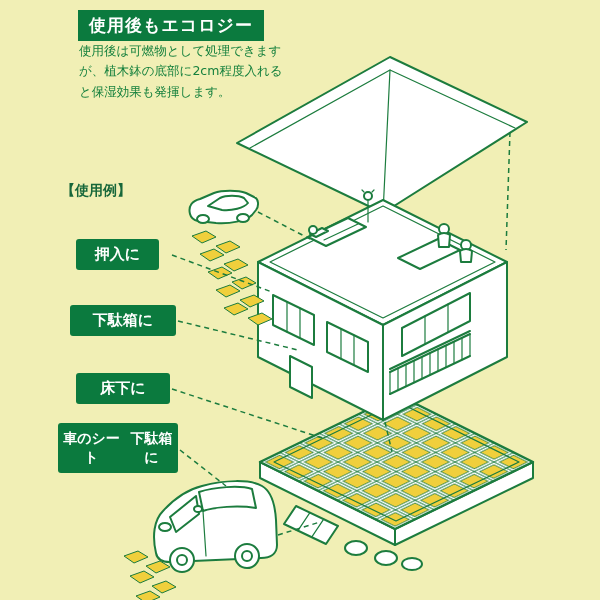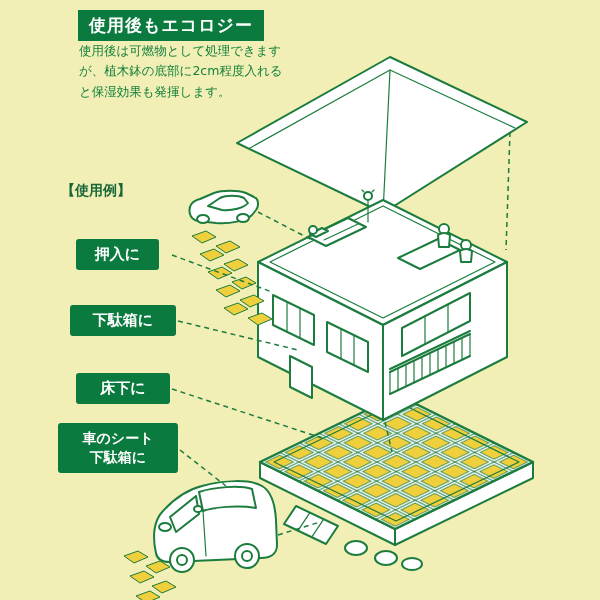--- a/index.html
+++ b/index.html
@@ -9,21 +9,21 @@
   .header-box{position:absolute;left:78px;top:10px;background:#0b7a3e;color:#fff;
               font-weight:bold;font-size:17px;padding:4px 11px;letter-spacing:1px;}
   .desc{position:absolute;left:79px;top:41px;width:210px;margin:0;
         font-size:12.5px;line-height:1.62;color:#15803d;}
   .section-label{position:absolute;left:61px;top:182px;font-size:14px;font-weight:bold;color:#17673a;}
   .tag{position:absolute;background:#0b7a3e;color:#fff;font-weight:bold;border-radius:3px;
        display:flex;align-items:center;justify-content:center;text-align:center;}
   #tag-0{left:76px;top:239px;width:83px;height:31px;font-size:15px;}
   #tag-1{left:70px;top:305px;width:106px;height:31px;font-size:15px;}
   #tag-2{left:76px;top:373px;width:94px;height:31px;font-size:15px;}
-  #tag-3{left:58px;top:423px;width:120px;height:50px;font-size:14px;line-height:1.35;flex-direction:column;}
+  #tag-3{left:58px;top:423px;width:120px;height:50px;font-size:14px;line-height:1.35;flex-direction:row;}
   
   .fw{fill:#fff;stroke:#1c7c3e;stroke-width:2;stroke-linejoin:round;}
   .ln{fill:none;stroke:#1c7c3e;stroke-width:2;stroke-linejoin:round;stroke-linecap:round;}
   .thin{fill:none;stroke:#1c7c3e;stroke-width:1.2;stroke-linejoin:round;stroke-linecap:round;}
   .dash{fill:none;stroke:#1c7c3e;stroke-width:1.5;stroke-dasharray:5 4;}
   .tile{fill:#f0cf3c;stroke:#1c7c3e;stroke-width:1;stroke-linejoin:round;}
 </style>
 </head>
 <body>
 

